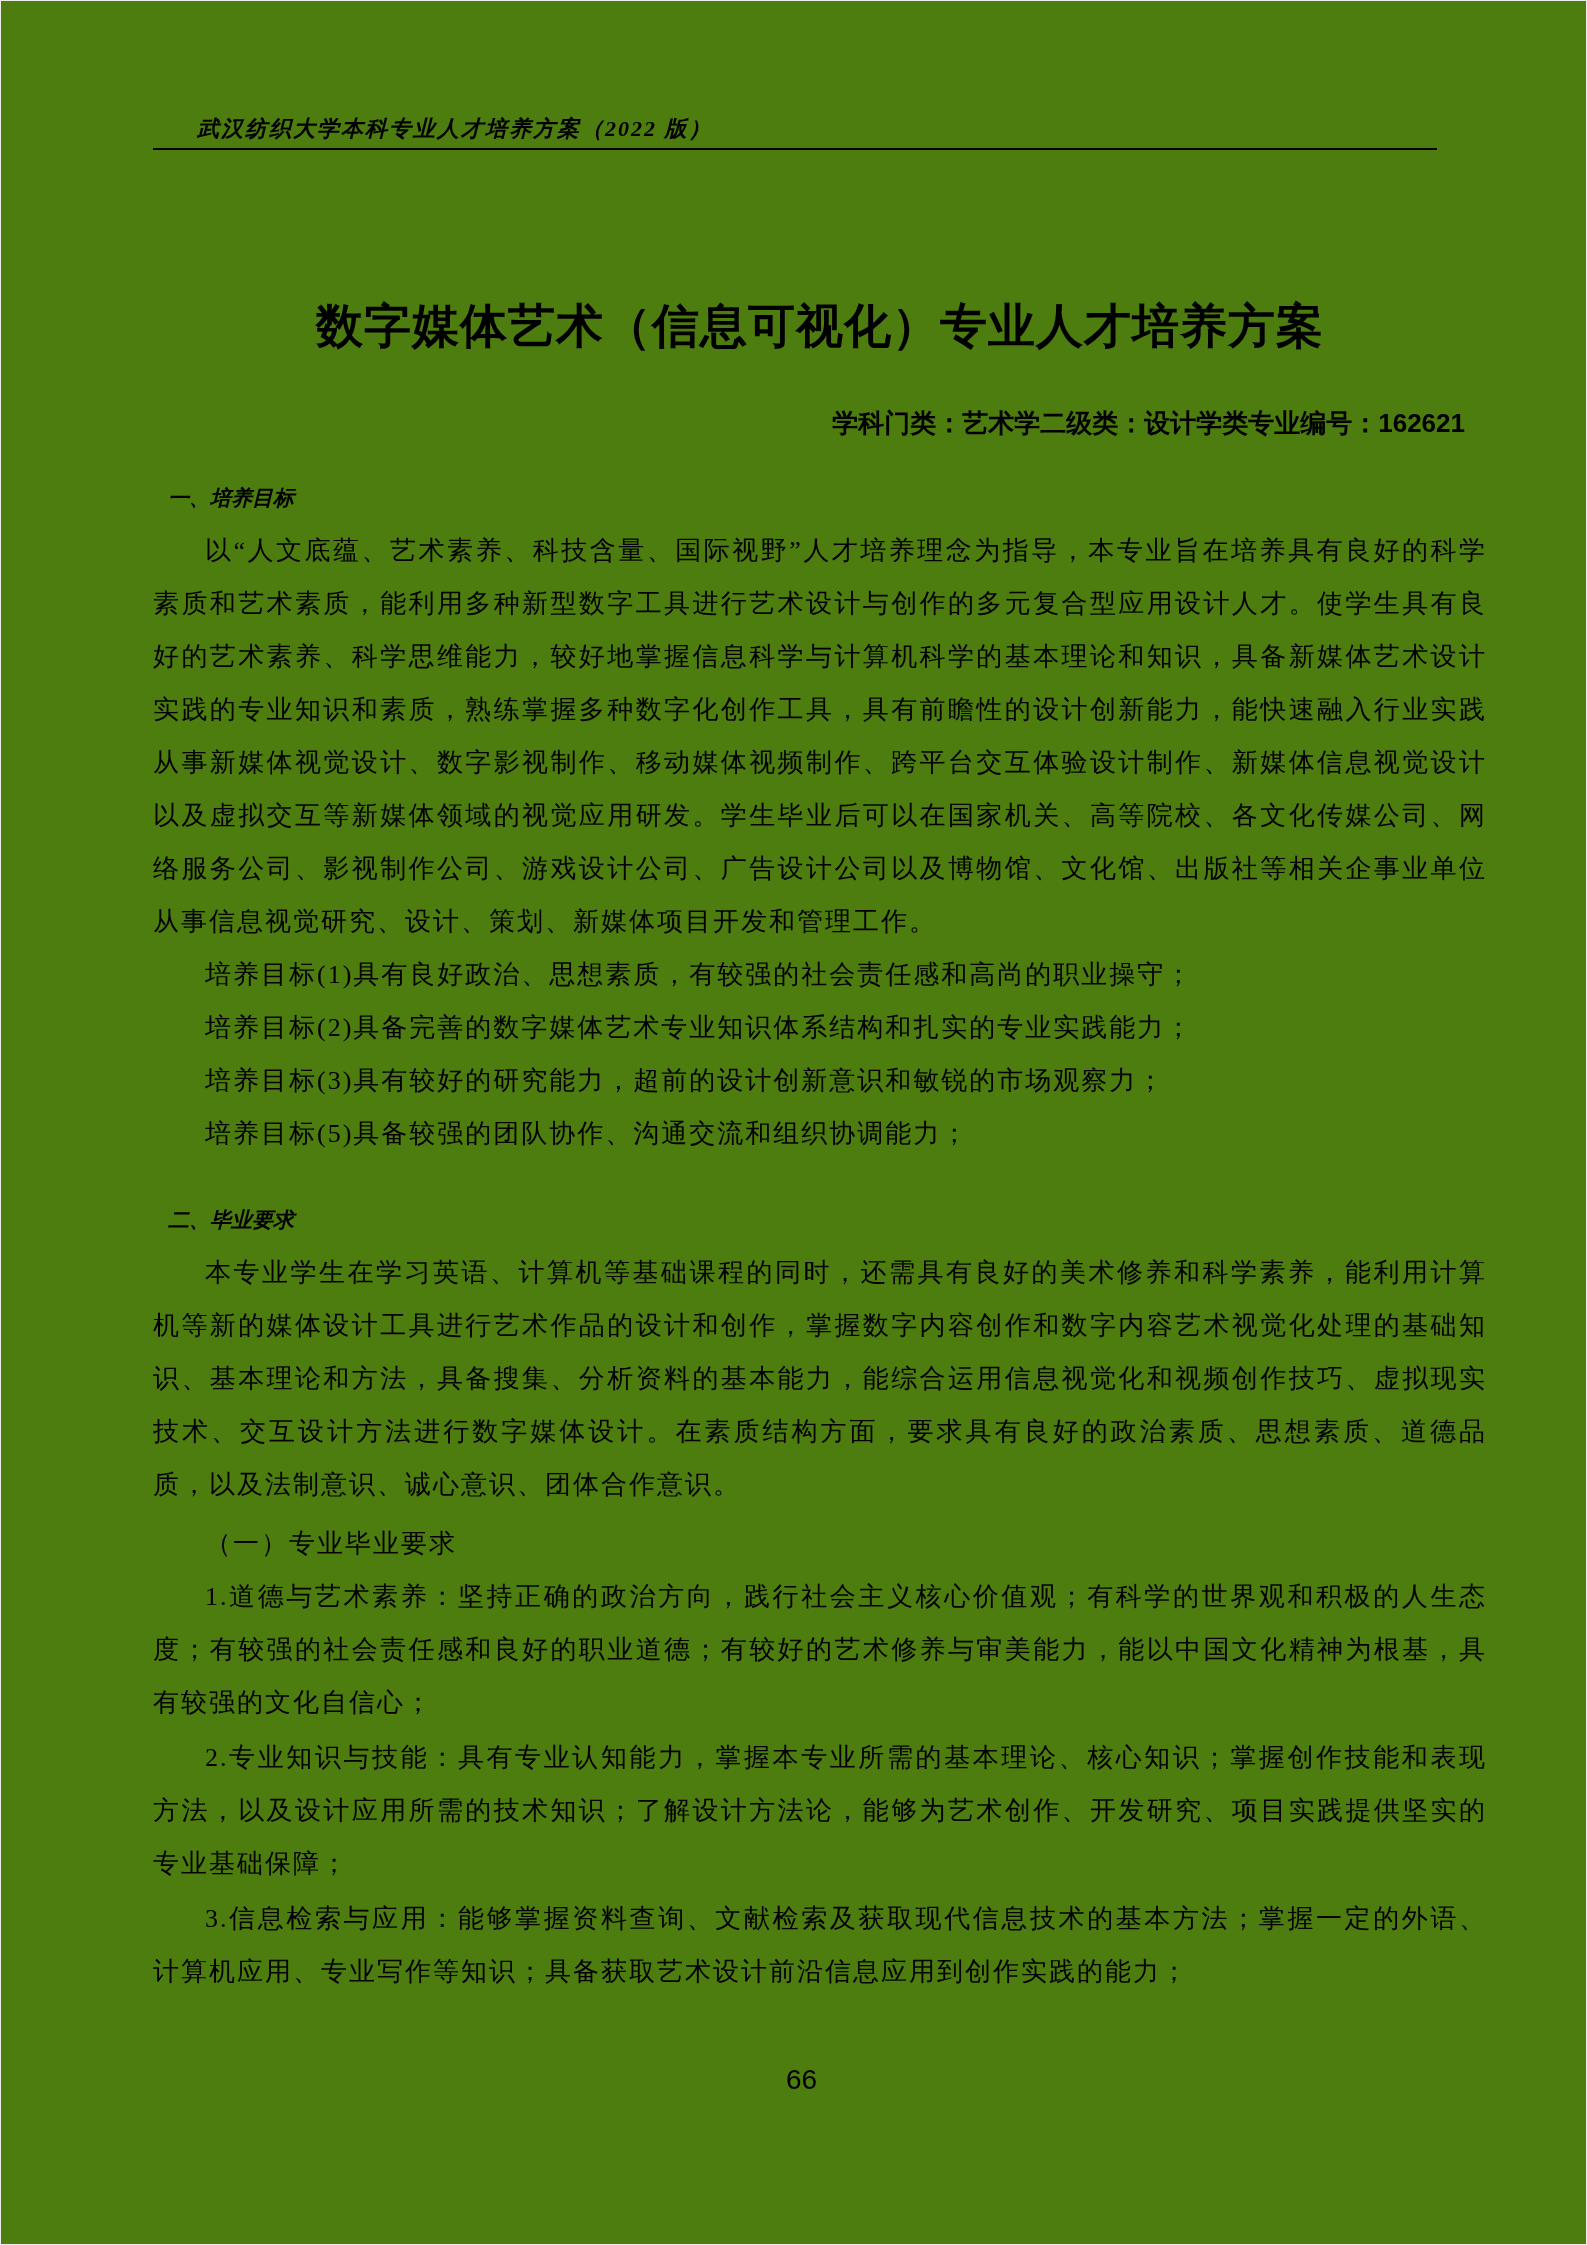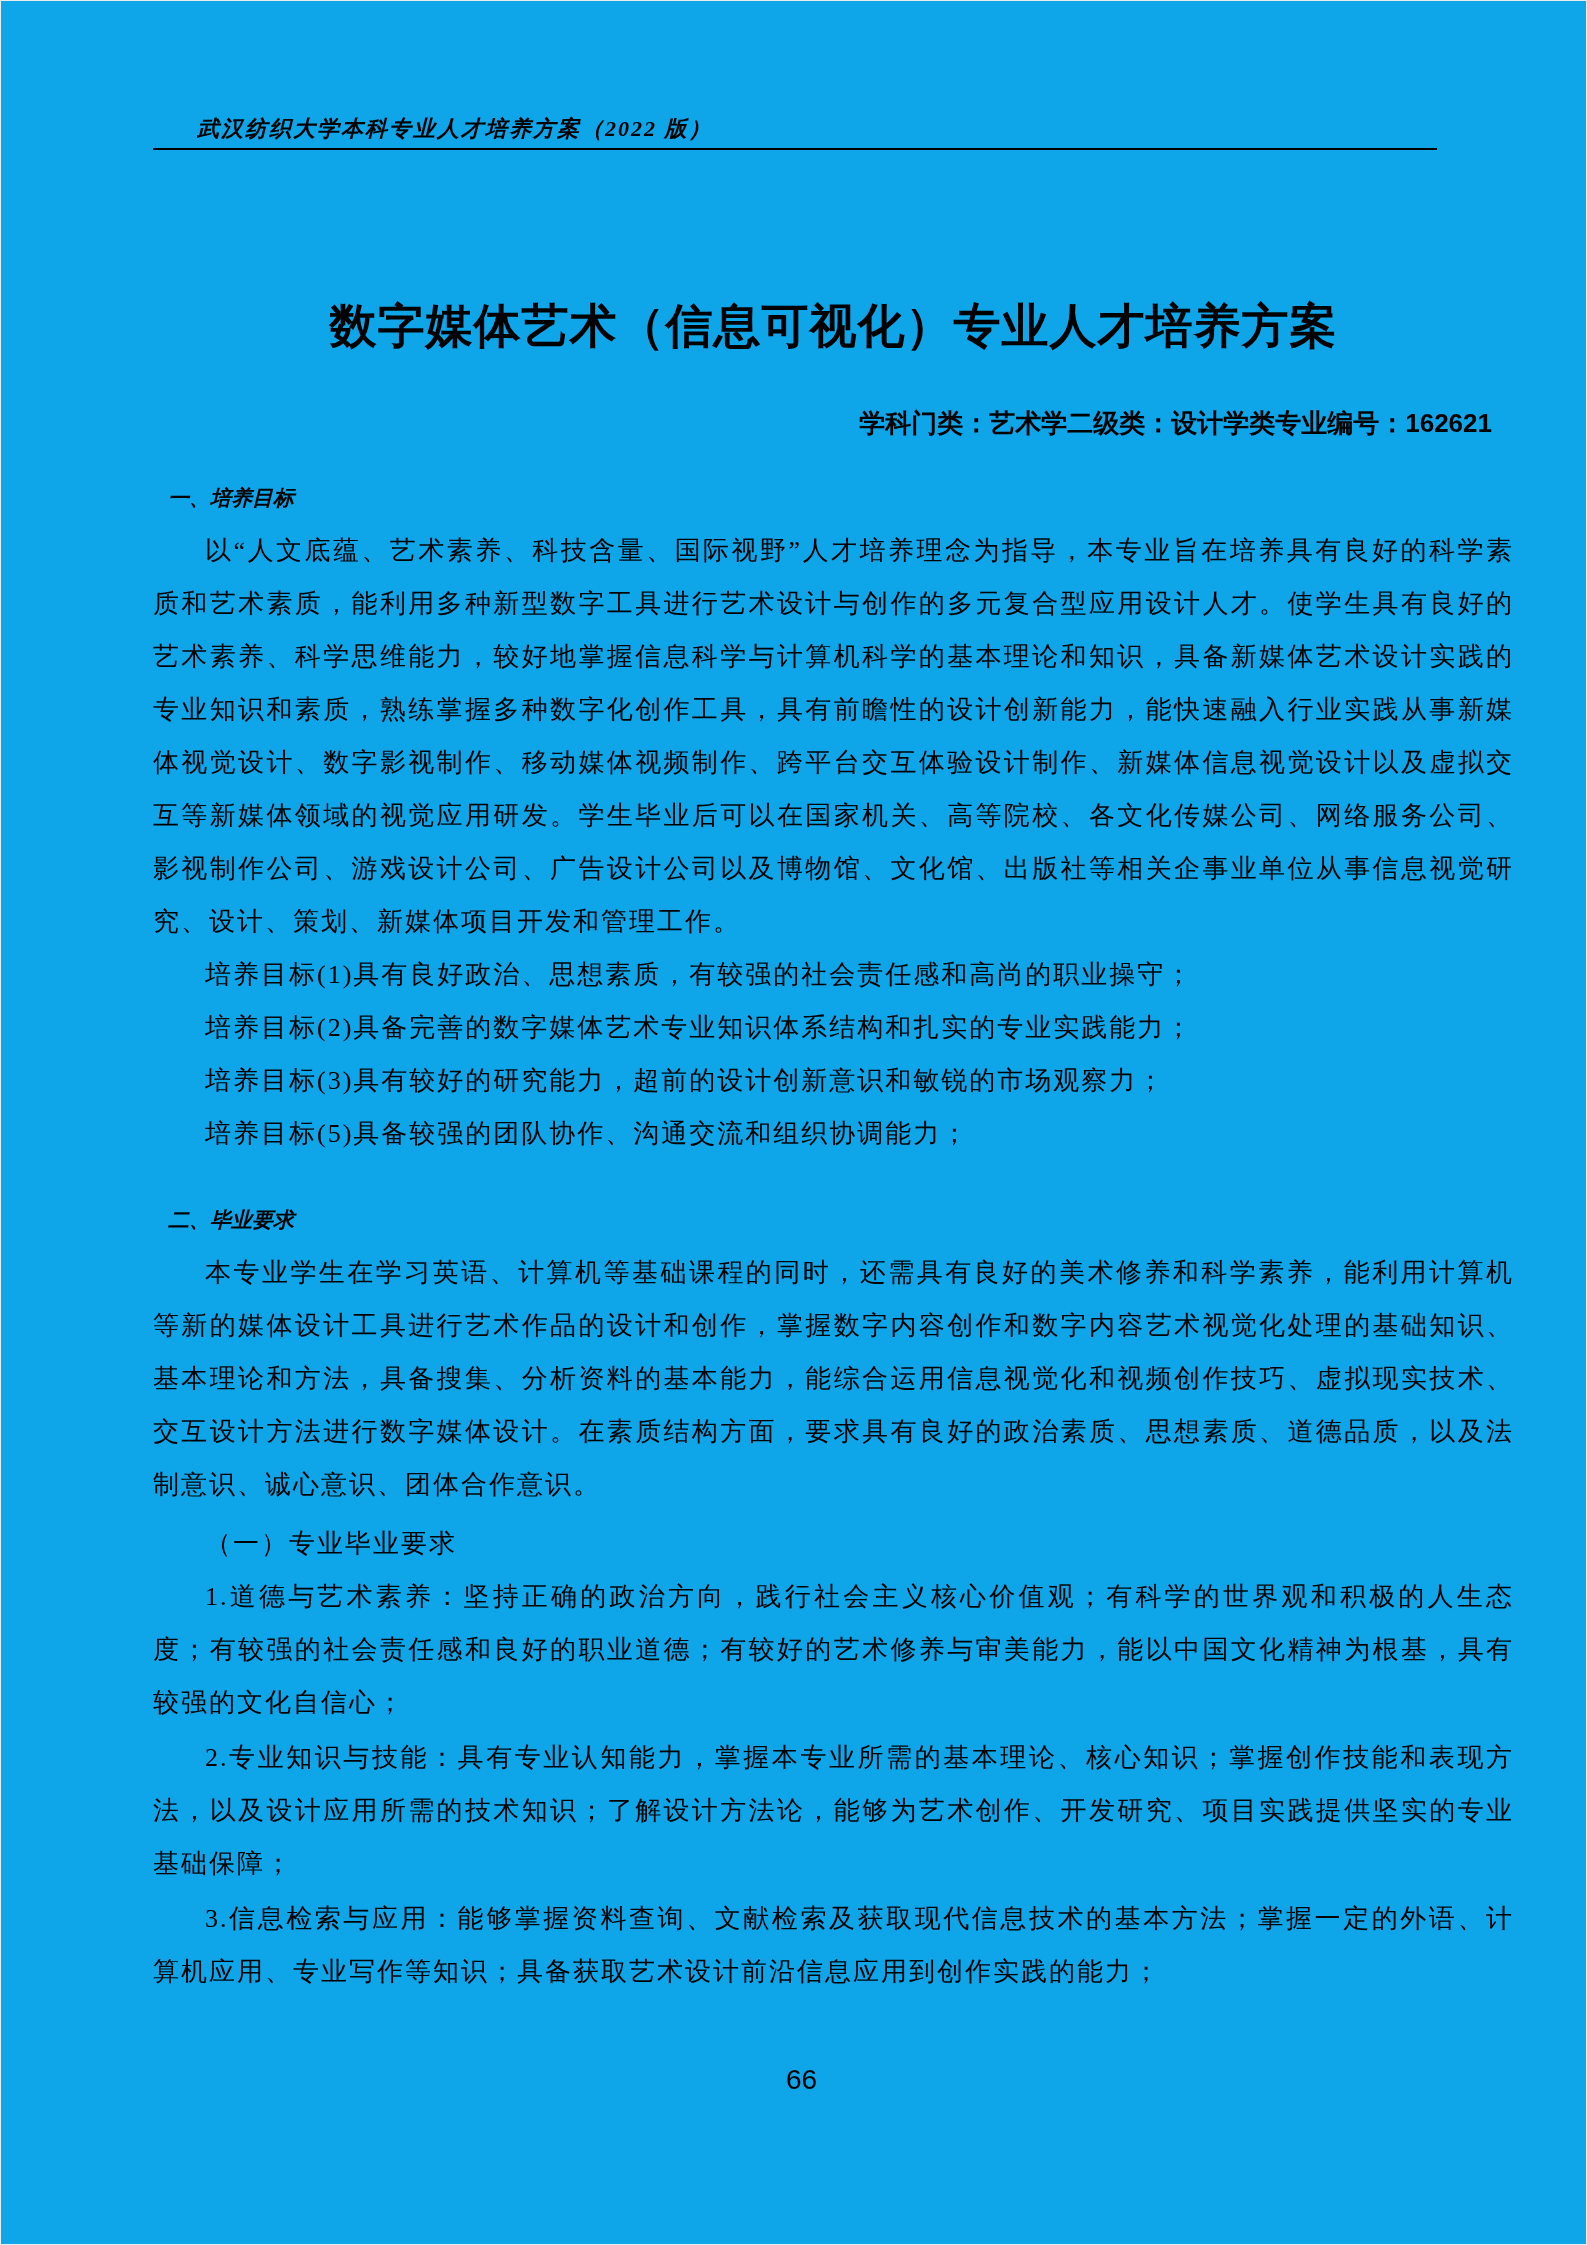--- a/index.html
+++ b/index.html
@@ -4,21 +4,21 @@
 <style>
   html, body {
     margin: 0;
     padding: 0;
     background: #ffffff;
   }
   .page {
     position: relative;
     width: 1587px;
     height: 2245px;
-    background: #0ea5e9;
+    background: #4d7c0f;
     color: #000000;
     font-family: "Liberation Serif", "DejaVu Serif", serif;
     overflow: hidden;
     box-shadow: inset 0 0 0 1px #ececec;
   }
   
   .running-header {
     position: absolute;
     left: 197px;
     top: 114px;
@@ -31,21 +31,21 @@
   .header-rule {
     position: absolute;
     left: 153px;
     width: 1284px;
     top: 148px;
     height: 2px;
     background: #000000;
   }
   
   .content {
-    padding: 296px 73px 0 153px;
+    padding: 296px 100px 0 153px;
   }
   .doc-title {
     margin: 0;
     text-align: center;
     font-family: "Liberation Sans", "DejaVu Sans", sans-serif;
     font-weight: bold;
     font-size: 47px;
     line-height: 59px;
     letter-spacing: 1px;
   }

